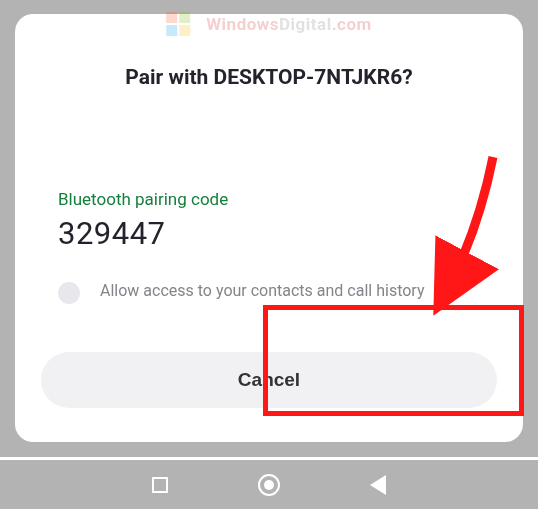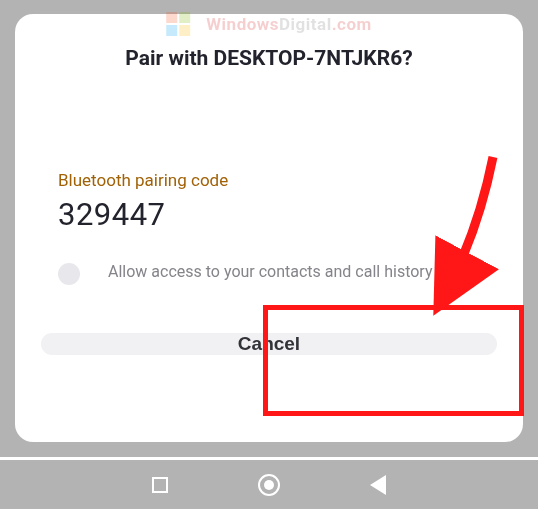--- a/index.html
+++ b/index.html
@@ -16,69 +16,68 @@
       overflow: hidden;
     }
     .dialog {
       position: absolute;
       top: 14px;
       left: 15px;
       right: 15px;
       height: 428px;
       background: #fff;
       border-radius: 18px;
-      padding: 32px 26px 26px 26px;
+      padding: 51px 26px 26px 26px;
       display: flex;
       flex-direction: column;
     }
     .title {
       font-size: 21px;
       font-weight: 700;
       color: #22232c;
       text-align: center;
       margin-bottom: 100px;
     }
     .code-label {
       font-size: 17px;
-      color: #a16207;
+      color: #15803d;
       margin-bottom: 6px;
       margin-left: 17px;
     }
     .code {
       font-size: 31px;
       font-weight: 400;
       color: #22232c;
       letter-spacing: 0.5px;
       margin-bottom: 28px;
       margin-left: 17px;
     }
     .checkbox-row {
       display: flex;
       align-items: flex-start;
       margin-left: 17px;
-      gap: 28px;
+      gap: 20px;
       margin-bottom: 48px;
     }
     .checkbox {
       width: 22px;
       height: 22px;
       border-radius: 50%;
       background: #e8e7ec;
       flex-shrink: 0;
       margin-top: 2px;
     }
     .checkbox-label {
       font-size: 16px;
       color: #84848a;
       line-height: 1.35;
     }
     .buttons {
       display: flex;
       gap: 28px;
-      flex-direction: column;
     }
     .btn {
       flex: 1;
       height: 56px;
       border-radius: 28px;
       background: #f1f1f4;
       border: none;
       font-size: 19px;
       font-weight: 600;
       cursor: pointer;

